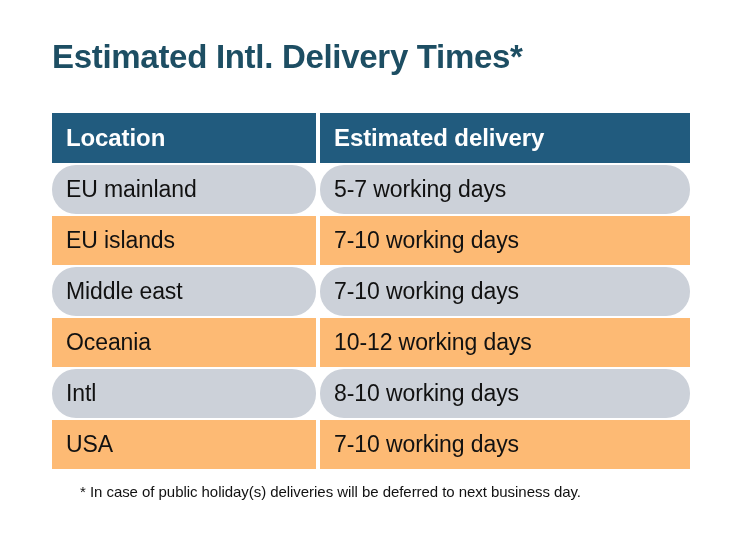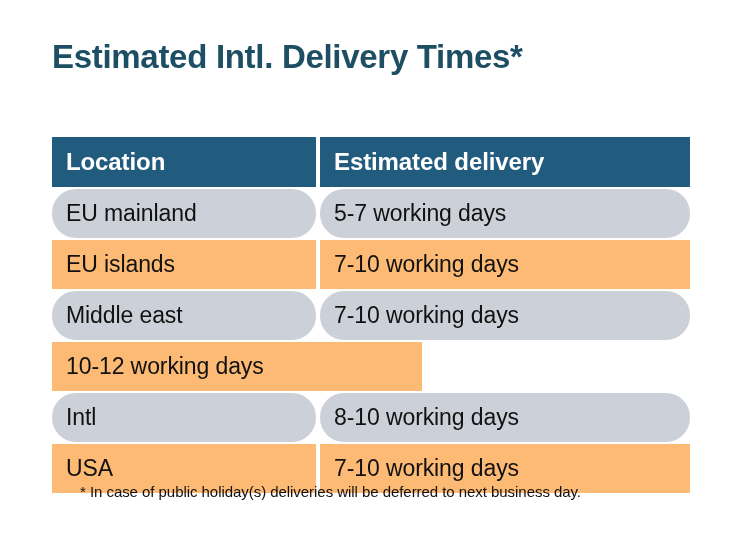--- a/index.html
+++ b/index.html
@@ -35,21 +35,20 @@
   }
 
   
   .table {
     position: absolute;
     left: 52px;
     top: 113px;
     width: 580px;
     border-collapse: separate;
     border-spacing: 0;
-    margin-top: 24px;
   }
   .row {
     display: flex;
     width: 638px;
   }
   .row + .row {
     margin-top: 2px;
   }
   .cell {
     box-sizing: border-box;
@@ -119,20 +118,21 @@
       <div class="cell cell-loc">EU islands</div>
       <div class="cell cell-eta">7-10 working days</div>
     </div>
 
     <div class="row row-odd">
       <div class="cell cell-loc">Middle east</div>
       <div class="cell cell-eta">7-10 working days</div>
     </div>
 
     <div class="row row-even">
+      <div class="cell cell-loc">Oceania</div>
       <div class="cell cell-eta">10-12 working days</div>
     </div>
 
     <div class="row row-odd">
       <div class="cell cell-loc">Intl</div>
       <div class="cell cell-eta">8-10 working days</div>
     </div>
 
     <div class="row row-even">
       <div class="cell cell-loc">USA</div>

